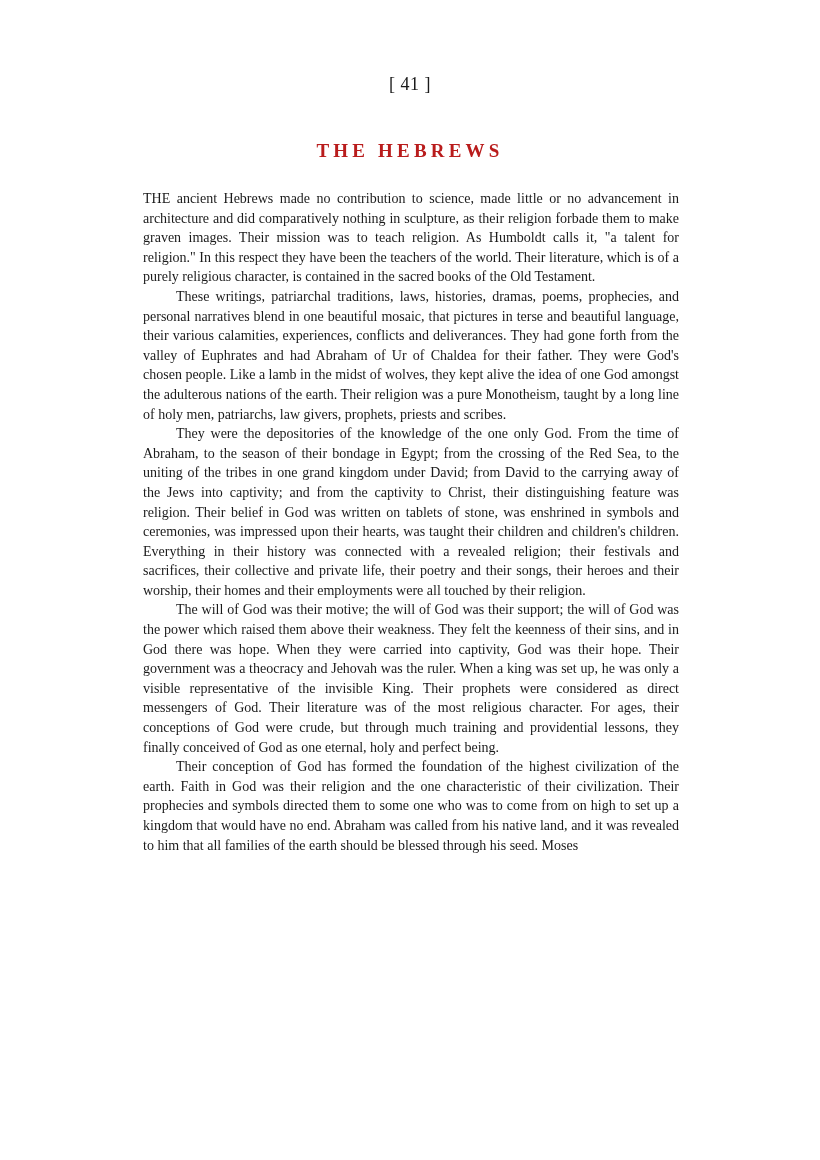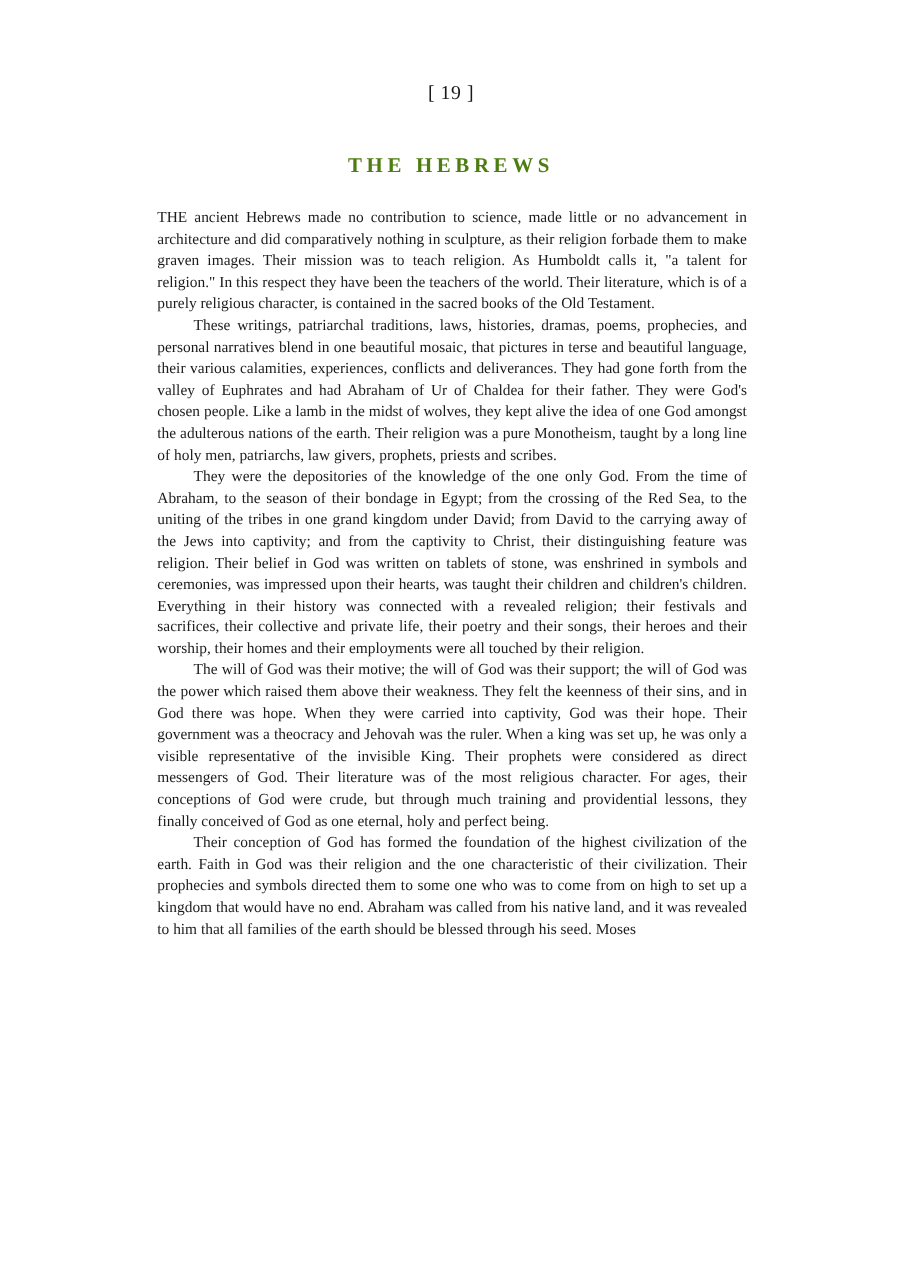--- a/index.html
+++ b/index.html
@@ -28,21 +28,21 @@
     .title {
       position: absolute;
       top: 139px;
       left: 0;
       width: 820px;
       text-align: center;
       font-size: 19px;
       font-weight: bold;
       letter-spacing: 4.2px;
       line-height: 24px;
-      color: #4d7c0f;
+      color: #b91c1c;
     }
     .body-text {
       position: absolute;
       top: 189px;
       left: 143px;
       width: 536px;
     }
     .body-text p {
       margin: 0;
       font-size: 14px;
@@ -51,21 +51,21 @@
       text-indent: 33px;
       hyphens: none;
     }
     .body-text p.first {
       text-indent: 0;
     }
   </style>
 </head>
 <body>
 
-<div class="page-number">[ 19 ]</div>
+<div class="page-number">[ 41 ]</div>
 
 <h1 class="title" style="margin:0;">THE HEBREWS</h1>
 
 <div class="body-text">
   <p class="first">THE ancient Hebrews made no contribution to science, made little or no advancement in architecture and did comparatively nothing in sculpture, as their religion forbade them to make graven images. Their mission was to teach religion. As Humboldt calls it, "a talent for religion." In this respect they have been the teachers of the world. Their literature, which is of a purely religious character, is contained in the sacred books of the Old Testament.</p>
   <p>These writings, patriarchal traditions, laws, histories, dramas, poems, prophecies, and personal narratives blend in one beautiful mosaic, that pictures in terse and beautiful language, their various calamities, experiences, conflicts and deliverances. They had gone forth from the valley of Euphrates and had Abraham of Ur of Chaldea for their father. They were God's chosen people. Like a lamb in the midst of wolves, they kept alive the idea of one God amongst the adulterous nations of the earth. Their religion was a pure Monotheism, taught by a long line of holy men, patriarchs, law givers, prophets, priests and scribes.</p>
   <p>They were the depositories of the knowledge of the one only God. From the time of Abraham, to the season of their bondage in Egypt; from the crossing of the Red Sea, to the uniting of the tribes in one grand kingdom under David; from David to the carrying away of the Jews into captivity; and from the captivity to Christ, their distinguishing feature was religion. Their belief in God was written on tablets of stone, was enshrined in symbols and ceremonies, was impressed upon their hearts, was taught their children and children's children. Everything in their history was connected with a revealed religion; their festivals and sacrifices, their collective and private life, their poetry and their songs, their heroes and their worship, their homes and their employments were all touched by their religion.</p>
   <p>The will of God was their motive; the will of God was their support; the will of God was the power which raised them above their weakness. They felt the keenness of their sins, and in God there was hope. When they were carried into captivity, God was their hope. Their government was a theocracy and Jehovah was the ruler. When a king was set up, he was only a visible representative of the invisible King. Their prophets were considered as direct messengers of God. Their literature was of the most religious character. For ages, their conceptions of God were crude, but through much training and providential lessons, they finally conceived of God as one eternal, holy and perfect being.</p>
   <p>Their conception of God has formed the foundation of the highest civilization of the earth. Faith in God was their religion and the one characteristic of their civilization. Their prophecies and symbols directed them to some one who was to come from on high to set up a kingdom that would have no end. Abraham was called from his native land, and it was revealed to him that all families of the earth should be blessed through his seed. Moses</p>
 </div>

